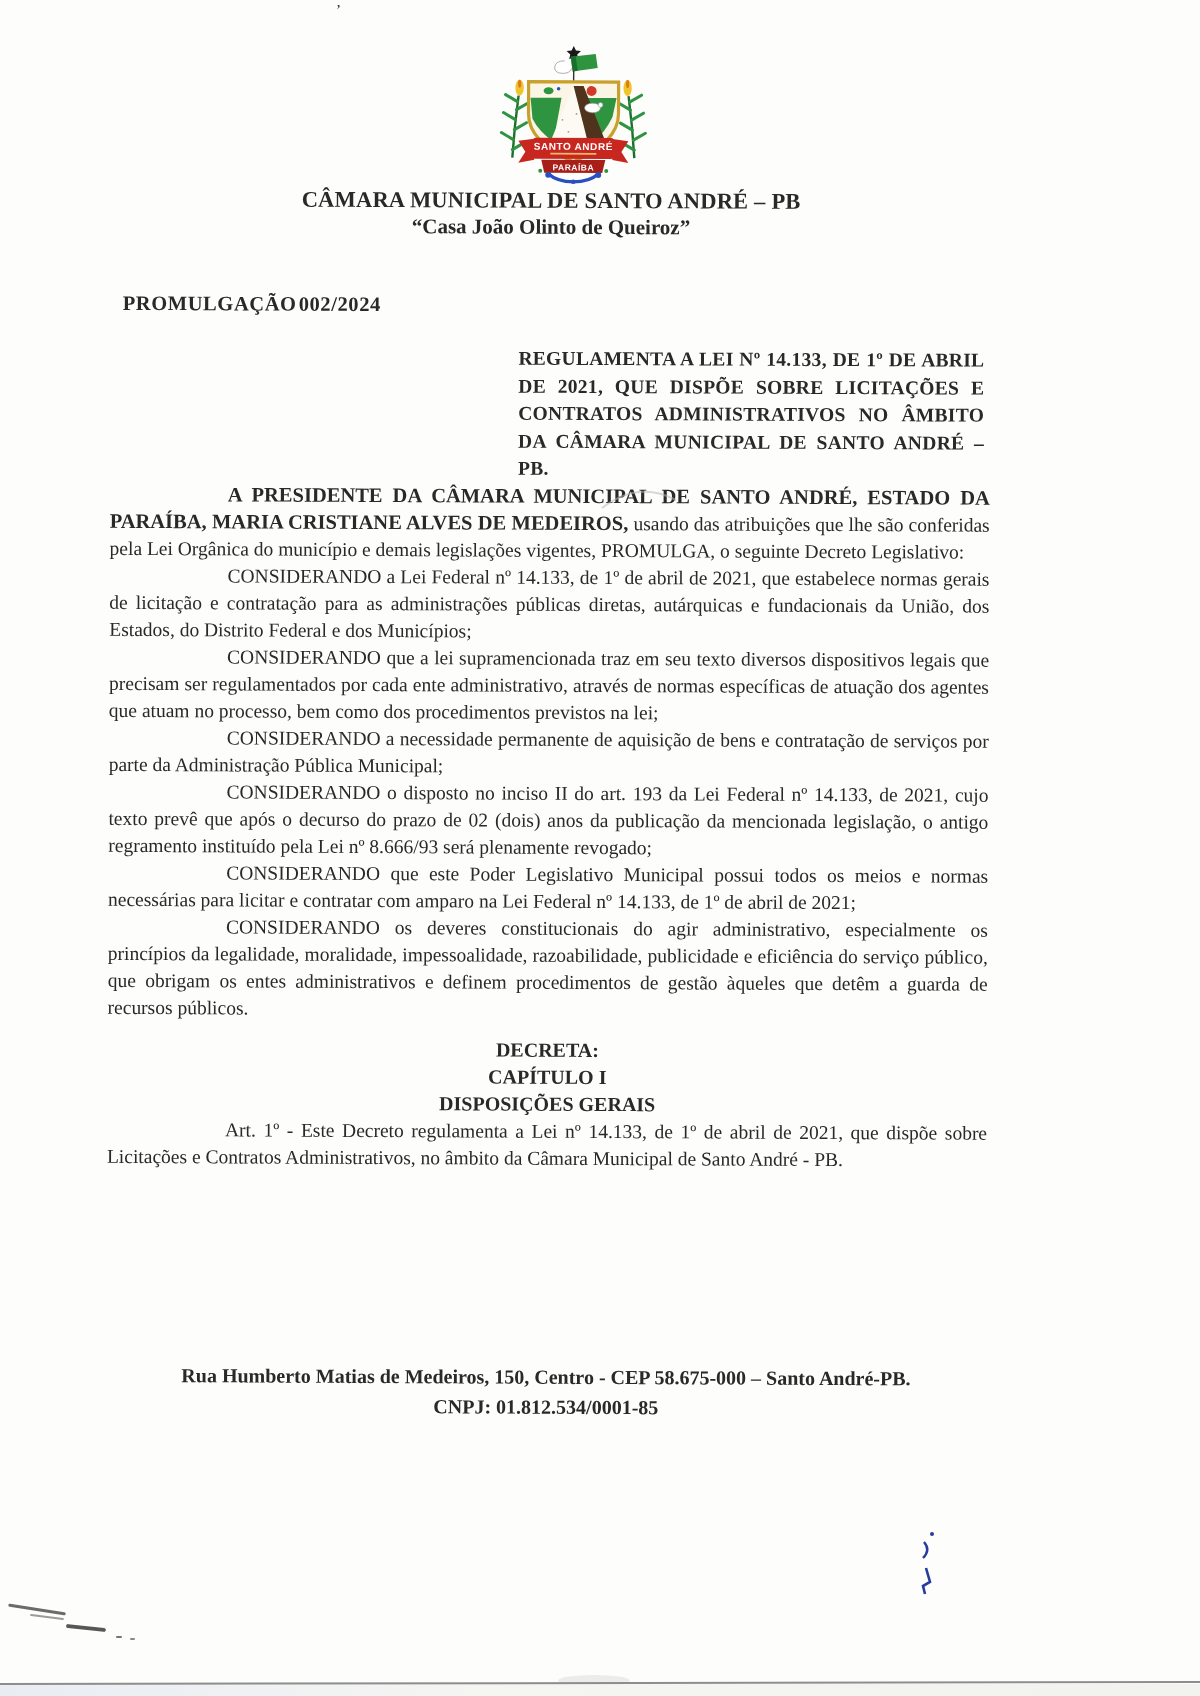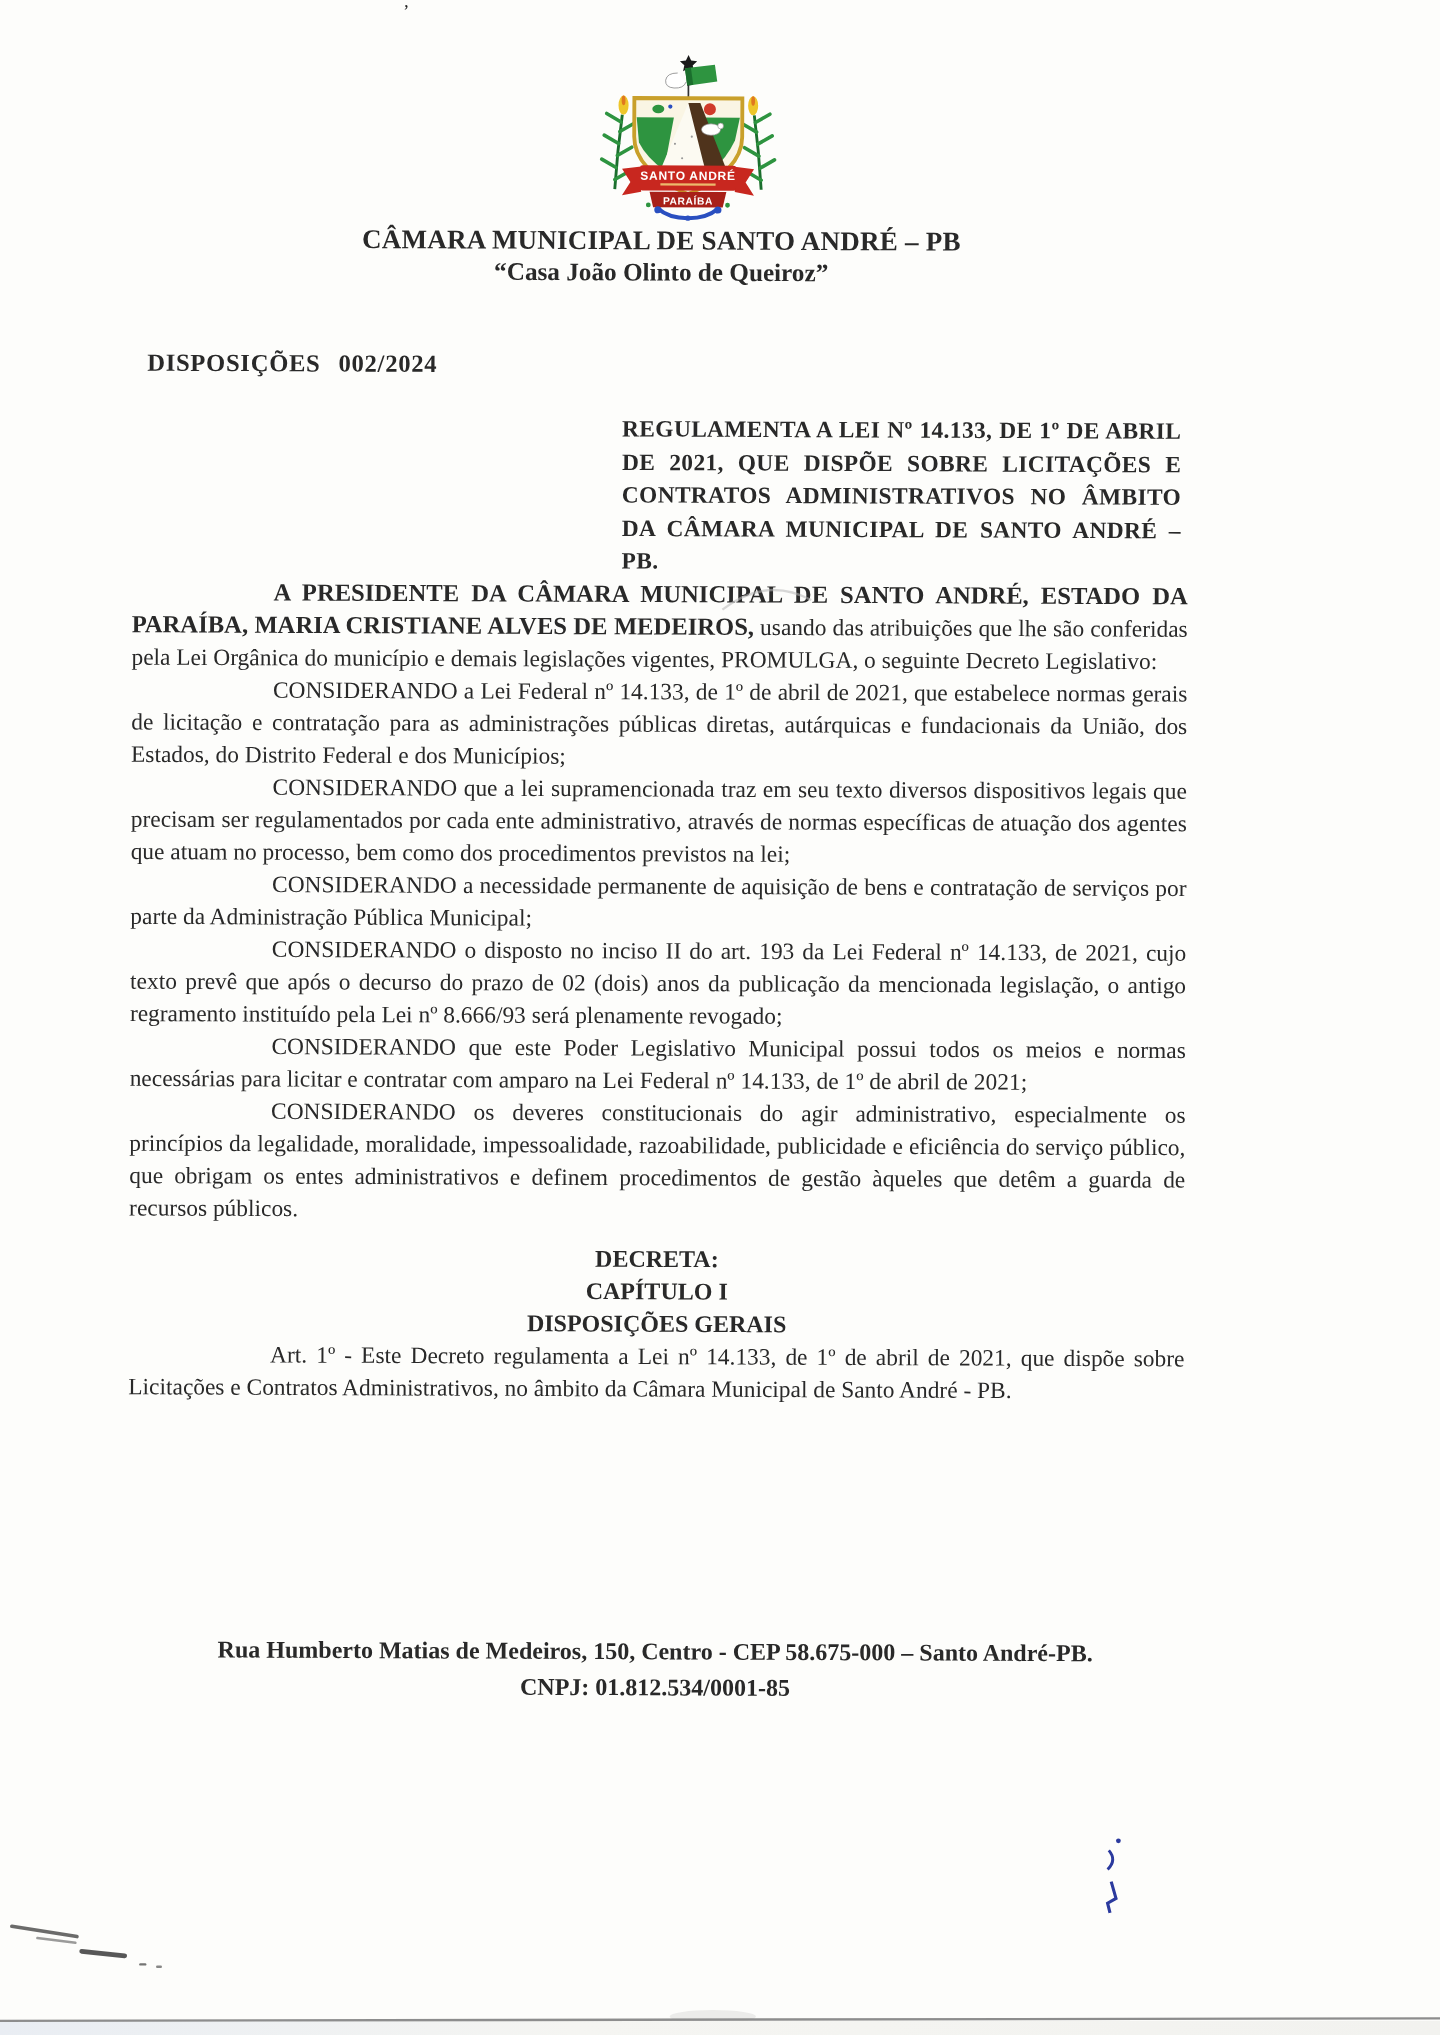--- a/index.html
+++ b/index.html
@@ -16,21 +16,21 @@
   .content{padding:0 208px 0 112px;}
 
   
   .hdr{padding-top:44px;text-align:center;}
   .crest{display:block;margin:0 auto;transform:translateX(22px);}
   .org-name{font-weight:bold;font-size:22.5px;letter-spacing:.2px;margin-top:4px;line-height:26px;}
   .org-sub{font-weight:bold;font-size:21px;line-height:26px;}
 
   
   .docnum{margin:54px 0 0 12px;font-weight:bold;font-size:20.5px;letter-spacing:.6px;}
-  .docnum .num{margin-left:15px;}
+  .docnum .num{margin-left:2px;}
 
   
   .ementa{margin:28px 0 0 408px;width:466px;font-weight:bold;font-size:19.5px;
           line-height:27.5px;text-align:justify;letter-spacing:.3px;}
 
   
   p.body{font-size:19.5px;line-height:27px;text-align:justify;text-indent:118px;margin:0;}
   .preamble{margin-top:18px;}
   .preamble .b{font-weight:bold;font-size:20.5px;}
   .mt16{margin-top:16px;}
@@ -129,21 +129,21 @@
             <circle cx="85" cy="138" r="2.4" fill="#2a4fc0"></circle>
             <circle cx="52" cy="127" r="2" fill="#2e9440"></circle>
             <circle cx="118" cy="127" r="2" fill="#2e9440"></circle>
           </g>
         </svg>
         <div class="org-name">CÂMARA MUNICIPAL DE SANTO ANDRÉ – PB</div>
         <div class="org-sub">“Casa João Olinto de Queiroz”</div>
       </header>
 
       <div class="docnum">
-        <span>DISPOSIÇÕES</span><span class="num">002/2024</span>
+        <span>PROMULGAÇÃO</span><span class="num">002/2024</span>
       </div>
 
       <p class="ementa">REGULAMENTA A LEI Nº 14.133, DE 1º DE ABRIL DE 2021, QUE DISPÕE SOBRE LICITAÇÕES E CONTRATOS ADMINISTRATIVOS NO ÂMBITO DA CÂMARA MUNICIPAL DE SANTO ANDRÉ – PB.</p>
 
       <p class="body preamble"><span class="b">A PRESIDENTE DA CÂMARA MUNICIPAL DE SANTO ANDRÉ, ESTADO DA PARAÍBA, MARIA CRISTIANE ALVES DE MEDEIROS,</span> <span>usando das atribuições que lhe são conferidas pela Lei Orgânica do município e demais legislações vigentes, PROMULGA, o seguinte Decreto Legislativo:</span></p>
 
       <p class="body mt16">CONSIDERANDO a Lei Federal nº 14.133, de 1º de abril de 2021, que estabelece normas gerais de licitação e contratação para as administrações públicas diretas, autárquicas e fundacionais da União, dos Estados, do Distrito Federal e dos Municípios;</p>
       <p class="body mt26">CONSIDERANDO que a lei supramencionada traz em seu texto diversos dispositivos legais que precisam ser regulamentados por cada ente administrativo, através de normas específicas de atuação dos agentes que atuam no processo, bem como dos procedimentos previstos na lei;</p>
       <p class="body mt20">CONSIDERANDO a necessidade permanente de aquisição de bens e contratação de serviços por parte da Administração Pública Municipal;</p>
       <p class="body mt22">CONSIDERANDO o disposto no inciso II do art. 193 da Lei Federal nº 14.133, de 2021, cujo texto prevê que após o decurso do prazo de 02 (dois) anos da publicação da mencionada legislação, o antigo regramento instituído pela Lei nº 8.666/93 será plenamente revogado;</p>

